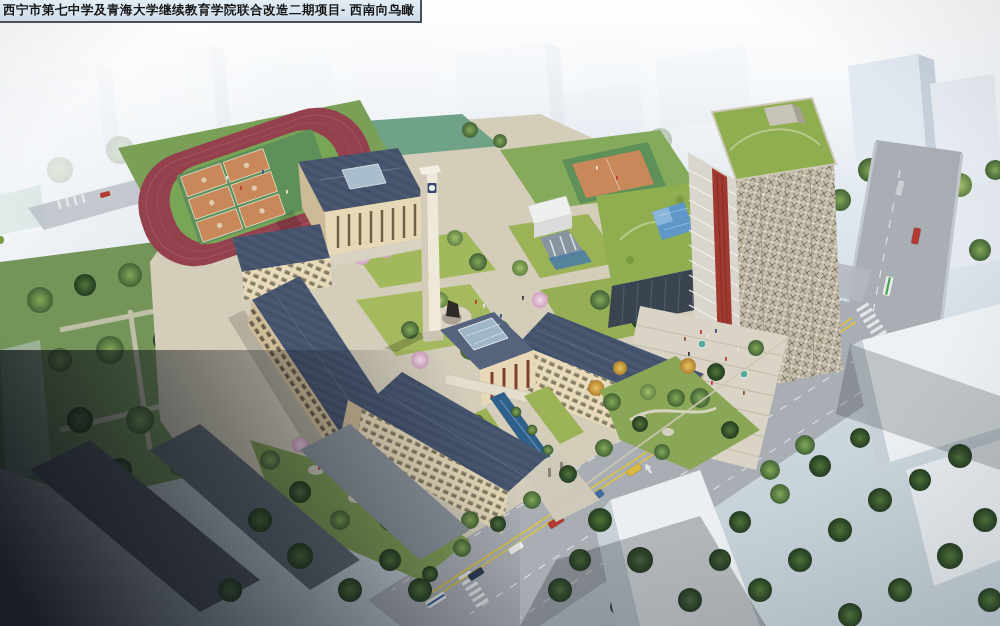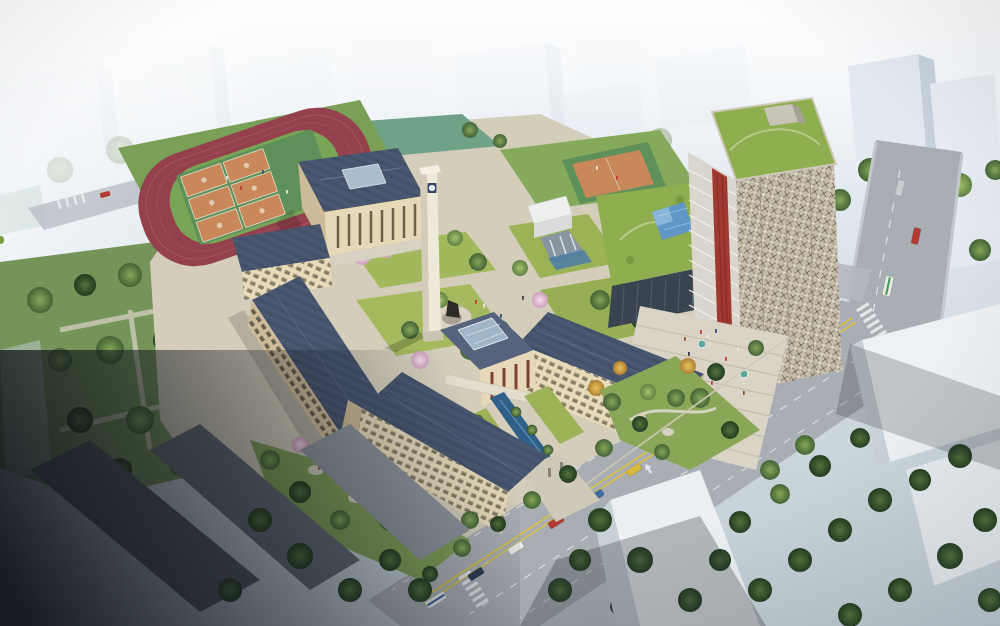--- a/index.html
+++ b/index.html
@@ -580,13 +580,14 @@
         <circle cx="300" cy="556" r="13" fill="url(#tre3)"></circle>
   <circle cx="350" cy="590" r="12" fill="url(#tre3)"></circle>
         <circle cx="230" cy="590" r="12" fill="url(#tre3)"></circle>
   <circle cx="390" cy="560" r="11" fill="url(#tre3)"></circle>
         <circle cx="420" cy="590" r="12" fill="url(#tre3)"></circle>
 </g>
 <rect x="0" y="350" width="520" height="276" fill="url(#dkC)"></rect>
 <rect width="1000" height="626" fill="url(#vig)"></rect>
 </svg>
 
+<div class="caption">西宁市第七中学及青海大学继续教育学院联合改造二期项目- 西南向鸟瞰</div>
 </div>
 
 </body></html>

